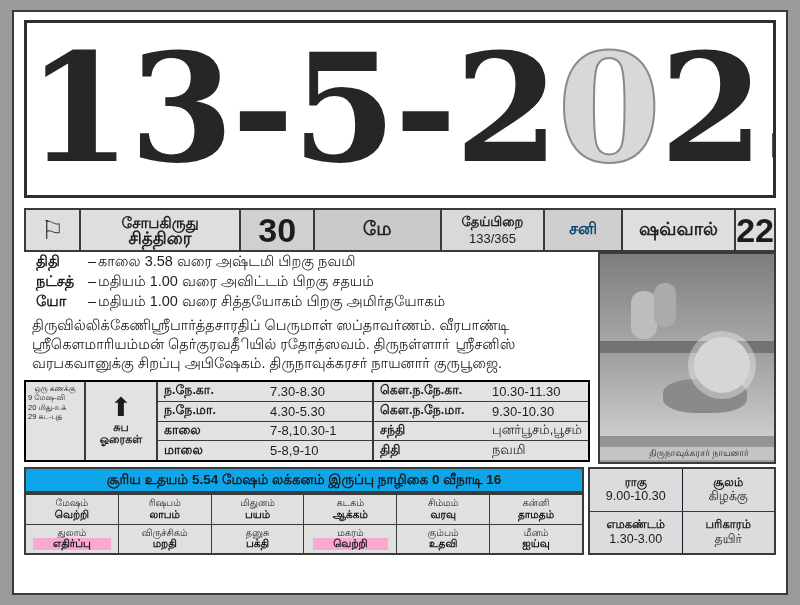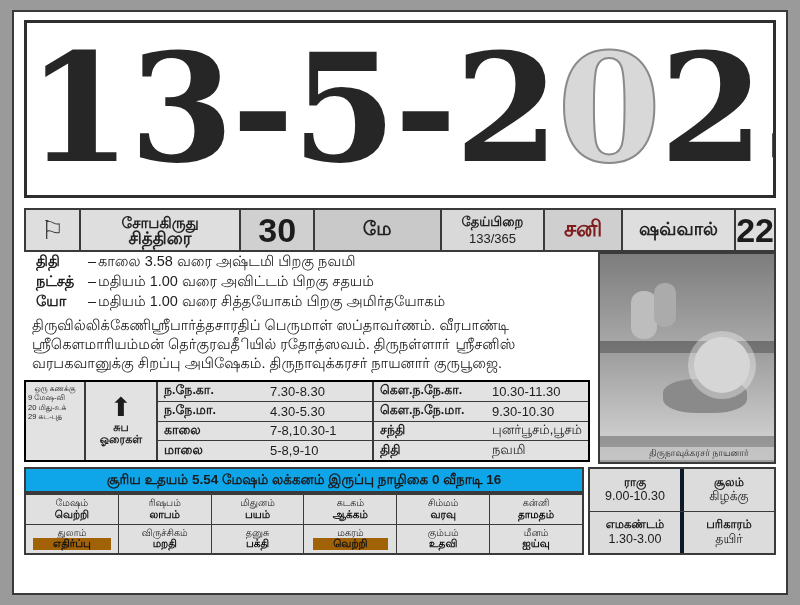--- a/index.html
+++ b/index.html
@@ -19,21 +19,21 @@
   .strip .cell:last-child{border-right:none;}
   .c-horse{width:58px;font-size:26px;color:#333;}
   .c-tamilyear{width:170px;flex-direction:column;line-height:1.0;padding-top:2px;}
   .c-tamilyear .l1{font-size:15px;font-weight:bold;color:#222;}
   .c-tamilyear .l2{font-size:17px;font-weight:bold;color:#222;}
   .c-bignum{width:78px;font-size:34px;font-weight:bold;color:#1c1c1c;background:#d0d0d0;}
   .c-engmonth{width:134px;font-size:19px;font-weight:bold;color:#222;background:#c9c9c9;}
   .c-daylabel{width:110px;flex-direction:column;font-size:13px;color:#222;background:#d9d9d9;}
   .c-daylabel .dl1{font-weight:bold;font-size:13px;}
   .c-daylabel .dl2{font-size:13px;}
-  .c-weekday{width:82px;font-size:22px;font-weight:bold;color:#7f1d1d;background:#cfcfcf;}
+  .c-weekday{width:82px;font-size:16px;font-weight:bold;color:#0c4a6e;background:#cfcfcf;}
   .c-islam{width:120px;font-size:18px;font-weight:bold;color:#222;}
   .c-islamnum{flex:1;font-size:34px;font-weight:bold;color:#1c1c1c;}
 
   
   .body{position:absolute;left:10px;top:240px;width:752px;height:255px;}
   .leftcol{position:absolute;left:0;top:0;width:570px;}
   .rightcol{position:absolute;left:574px;top:0;width:178px;height:212px;border:2px solid #3a3a3a;box-sizing:border-box;background:#b9b9b9;overflow:hidden;}
 
   .linerow{display:flex;align-items:baseline;font-size:14.5px;color:#1d1d1d;padding:1px 0 1px 12px;}
   .linerow .lbl{width:52px;font-weight:bold;flex:0 0 52px;}
@@ -72,27 +72,27 @@
   .sunrise{position:absolute;left:10px;top:455px;width:560px;height:26px;border:2px solid #3a3a3a;box-sizing:border-box;background:#0ea5e9;display:flex;align-items:center;justify-content:center;font-size:13.5px;font-weight:bold;color:#1b1b1b;}
 
   
   .zodiac{position:absolute;left:10px;top:481px;width:560px;height:62px;border:2px solid #3a3a3a;box-sizing:border-box;display:flex;flex-direction:column;background:#e0e0e0;}
   .zrow{flex:1;display:flex;border-bottom:1px solid #3a3a3a;}
   .zrow:last-child{border-bottom:none;}
   .zcell{flex:1;border-right:1px solid #3a3a3a;box-sizing:border-box;display:flex;flex-direction:column;align-items:center;justify-content:center;line-height:1.1;}
   .zcell:last-child{border-right:none;}
   .zcell .t{font-size:9.5px;color:#1d1d1d;}
   .zcell .b{font-size:10.5px;font-weight:bold;color:#111;}
-  .zcell.hl .b{background:#a16207;padding:0 20px;}
+  .zcell.hl .b{background:#f9a8d4;padding:0 20px;}
 
   
   .brbox{position:absolute;left:574px;top:455px;width:188px;height:88px;border:2px solid #3a3a3a;box-sizing:border-box;display:flex;flex-direction:column;background:#dcdcdc;}
   .brrow{flex:1;display:flex;border-bottom:1px solid #3a3a3a;}
   .brrow:last-child{border-bottom:none;}
-  .brcell{flex:1;border-right:4px solid #0f172a;box-sizing:border-box;display:flex;align-items:center;justify-content:center;flex-direction:column;line-height:1.15;}
+  .brcell{flex:1;border-right:1px solid #0f172a;box-sizing:border-box;display:flex;align-items:center;justify-content:center;flex-direction:column;line-height:1.15;}
   .brcell:last-child{border-right:none;}
   .brcell .t{font-size:11.5px;font-weight:bold;color:#1b1b1b;}
   .brcell .v{font-size:12.5px;color:#1b1b1b;}
 </style>
 </head>
 <body>
 
 <div class="page">
   <div class="sheet">
 

